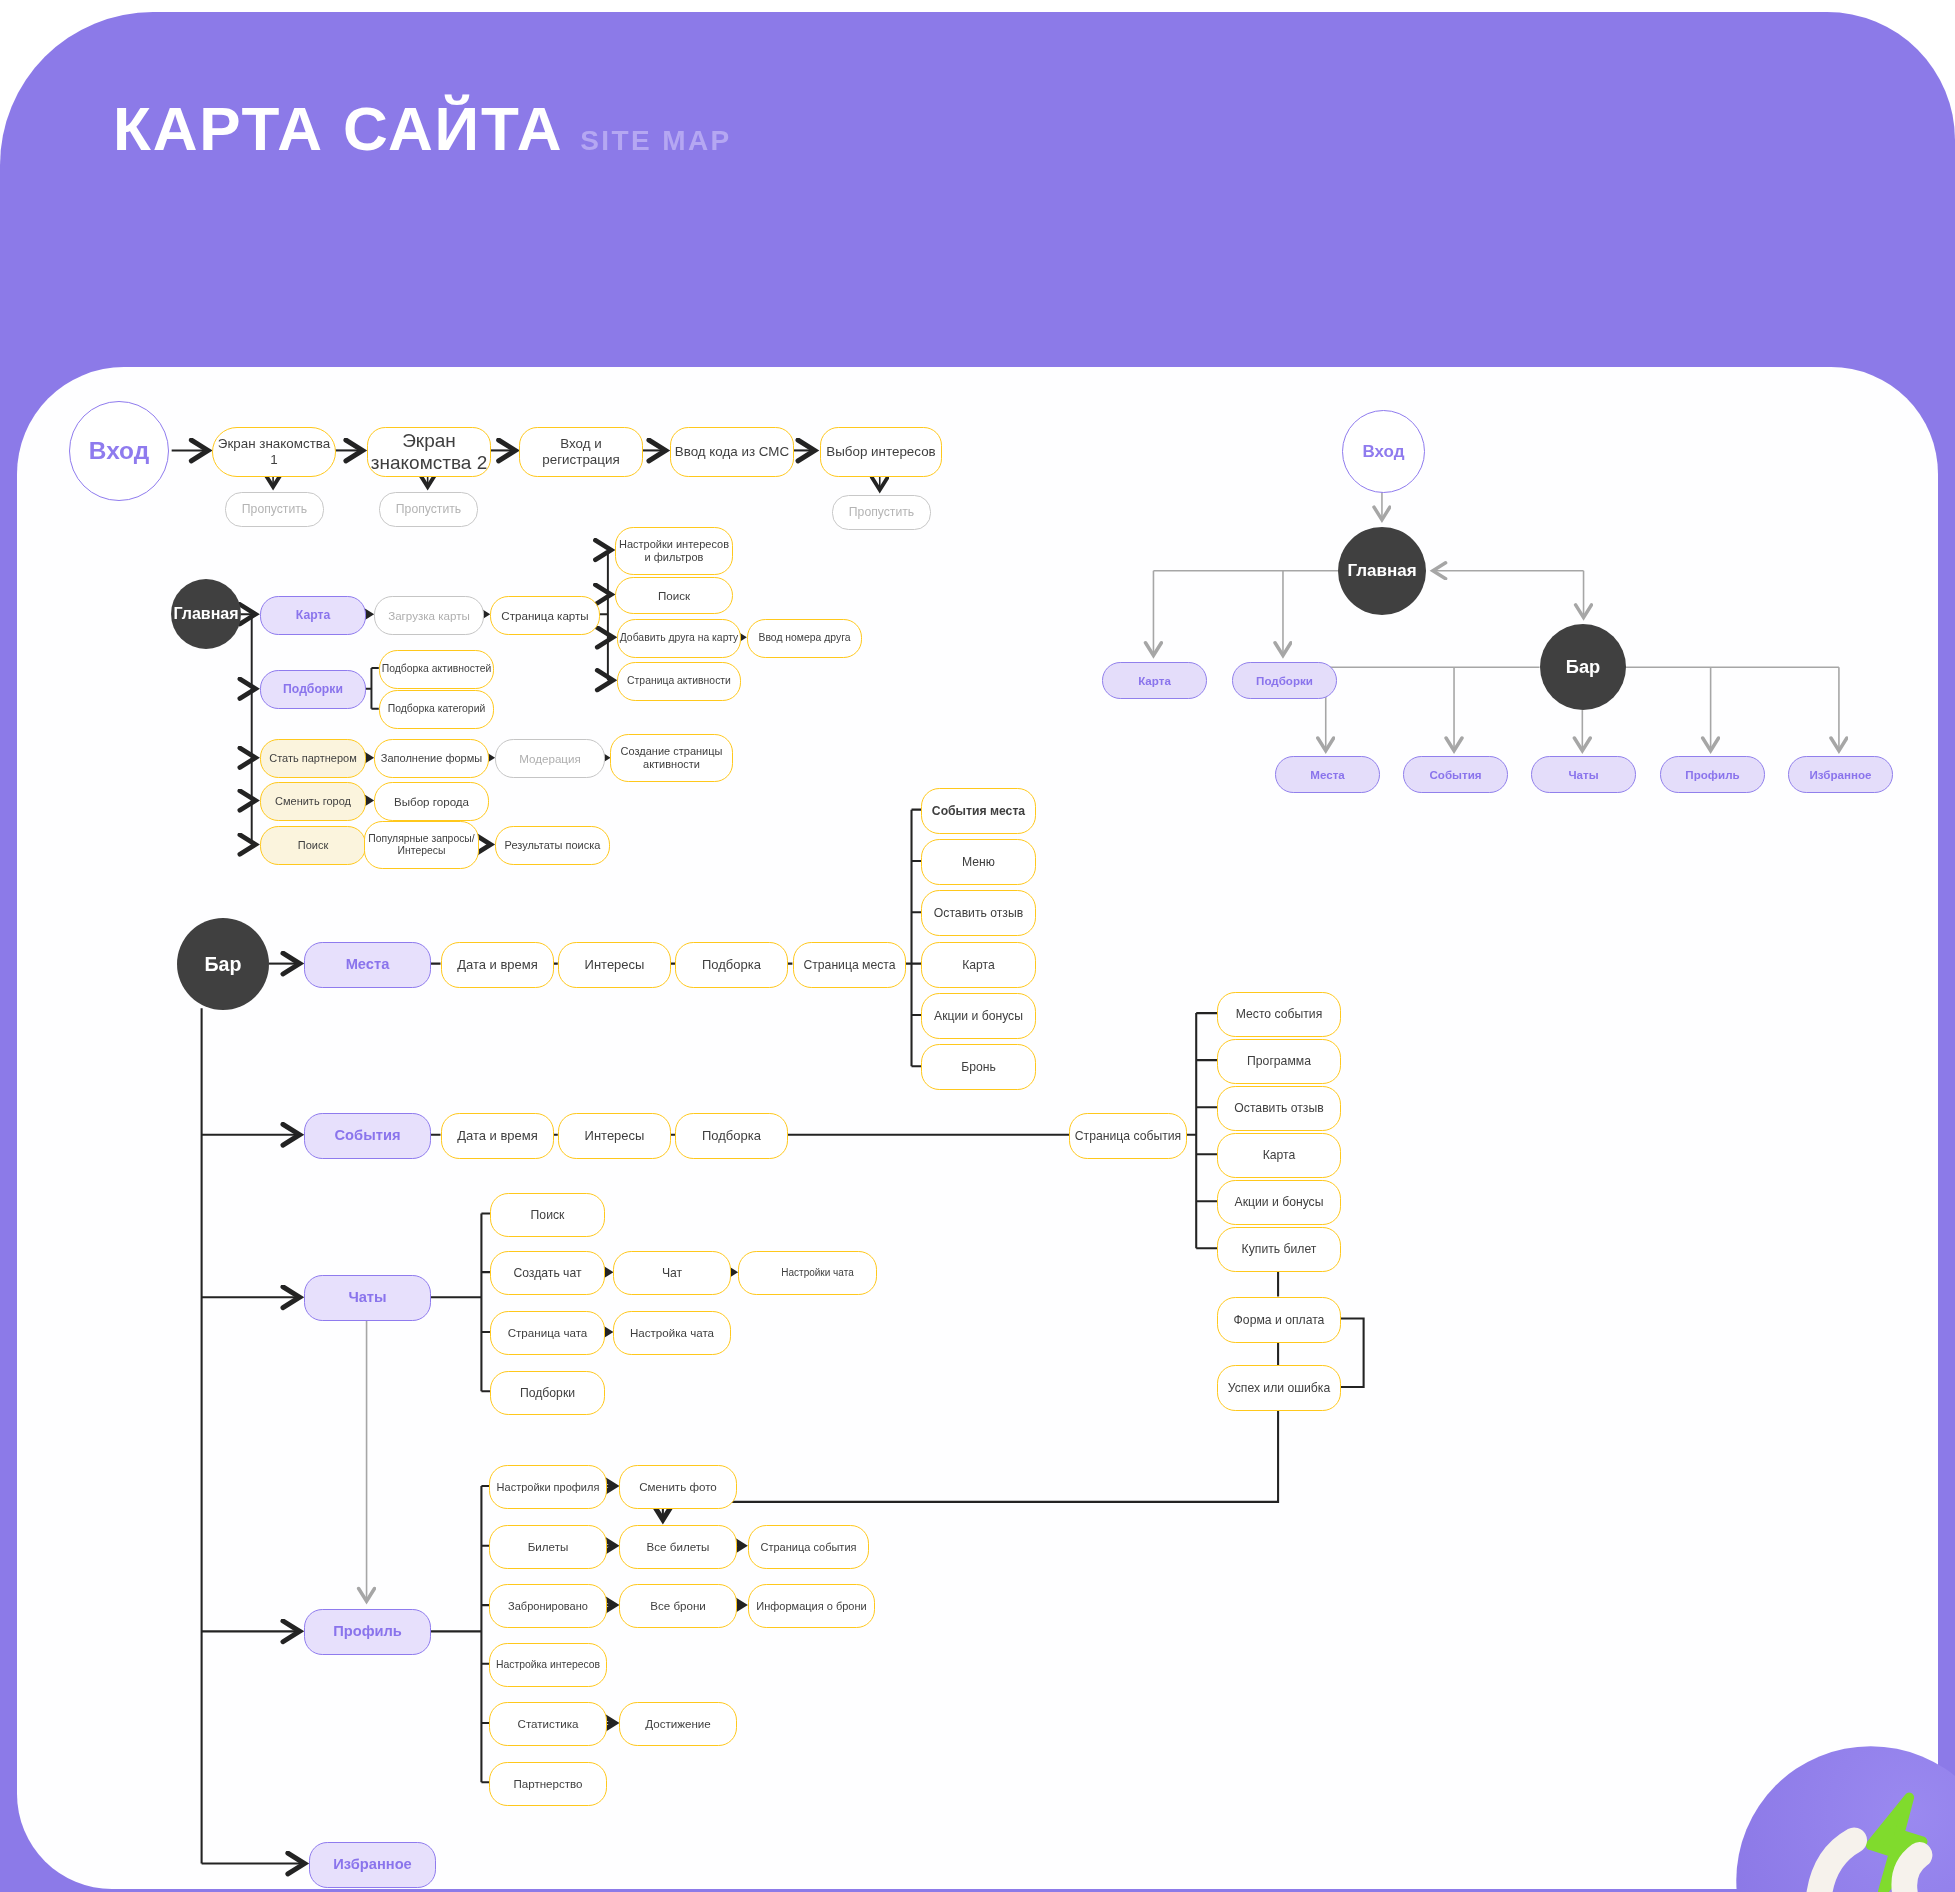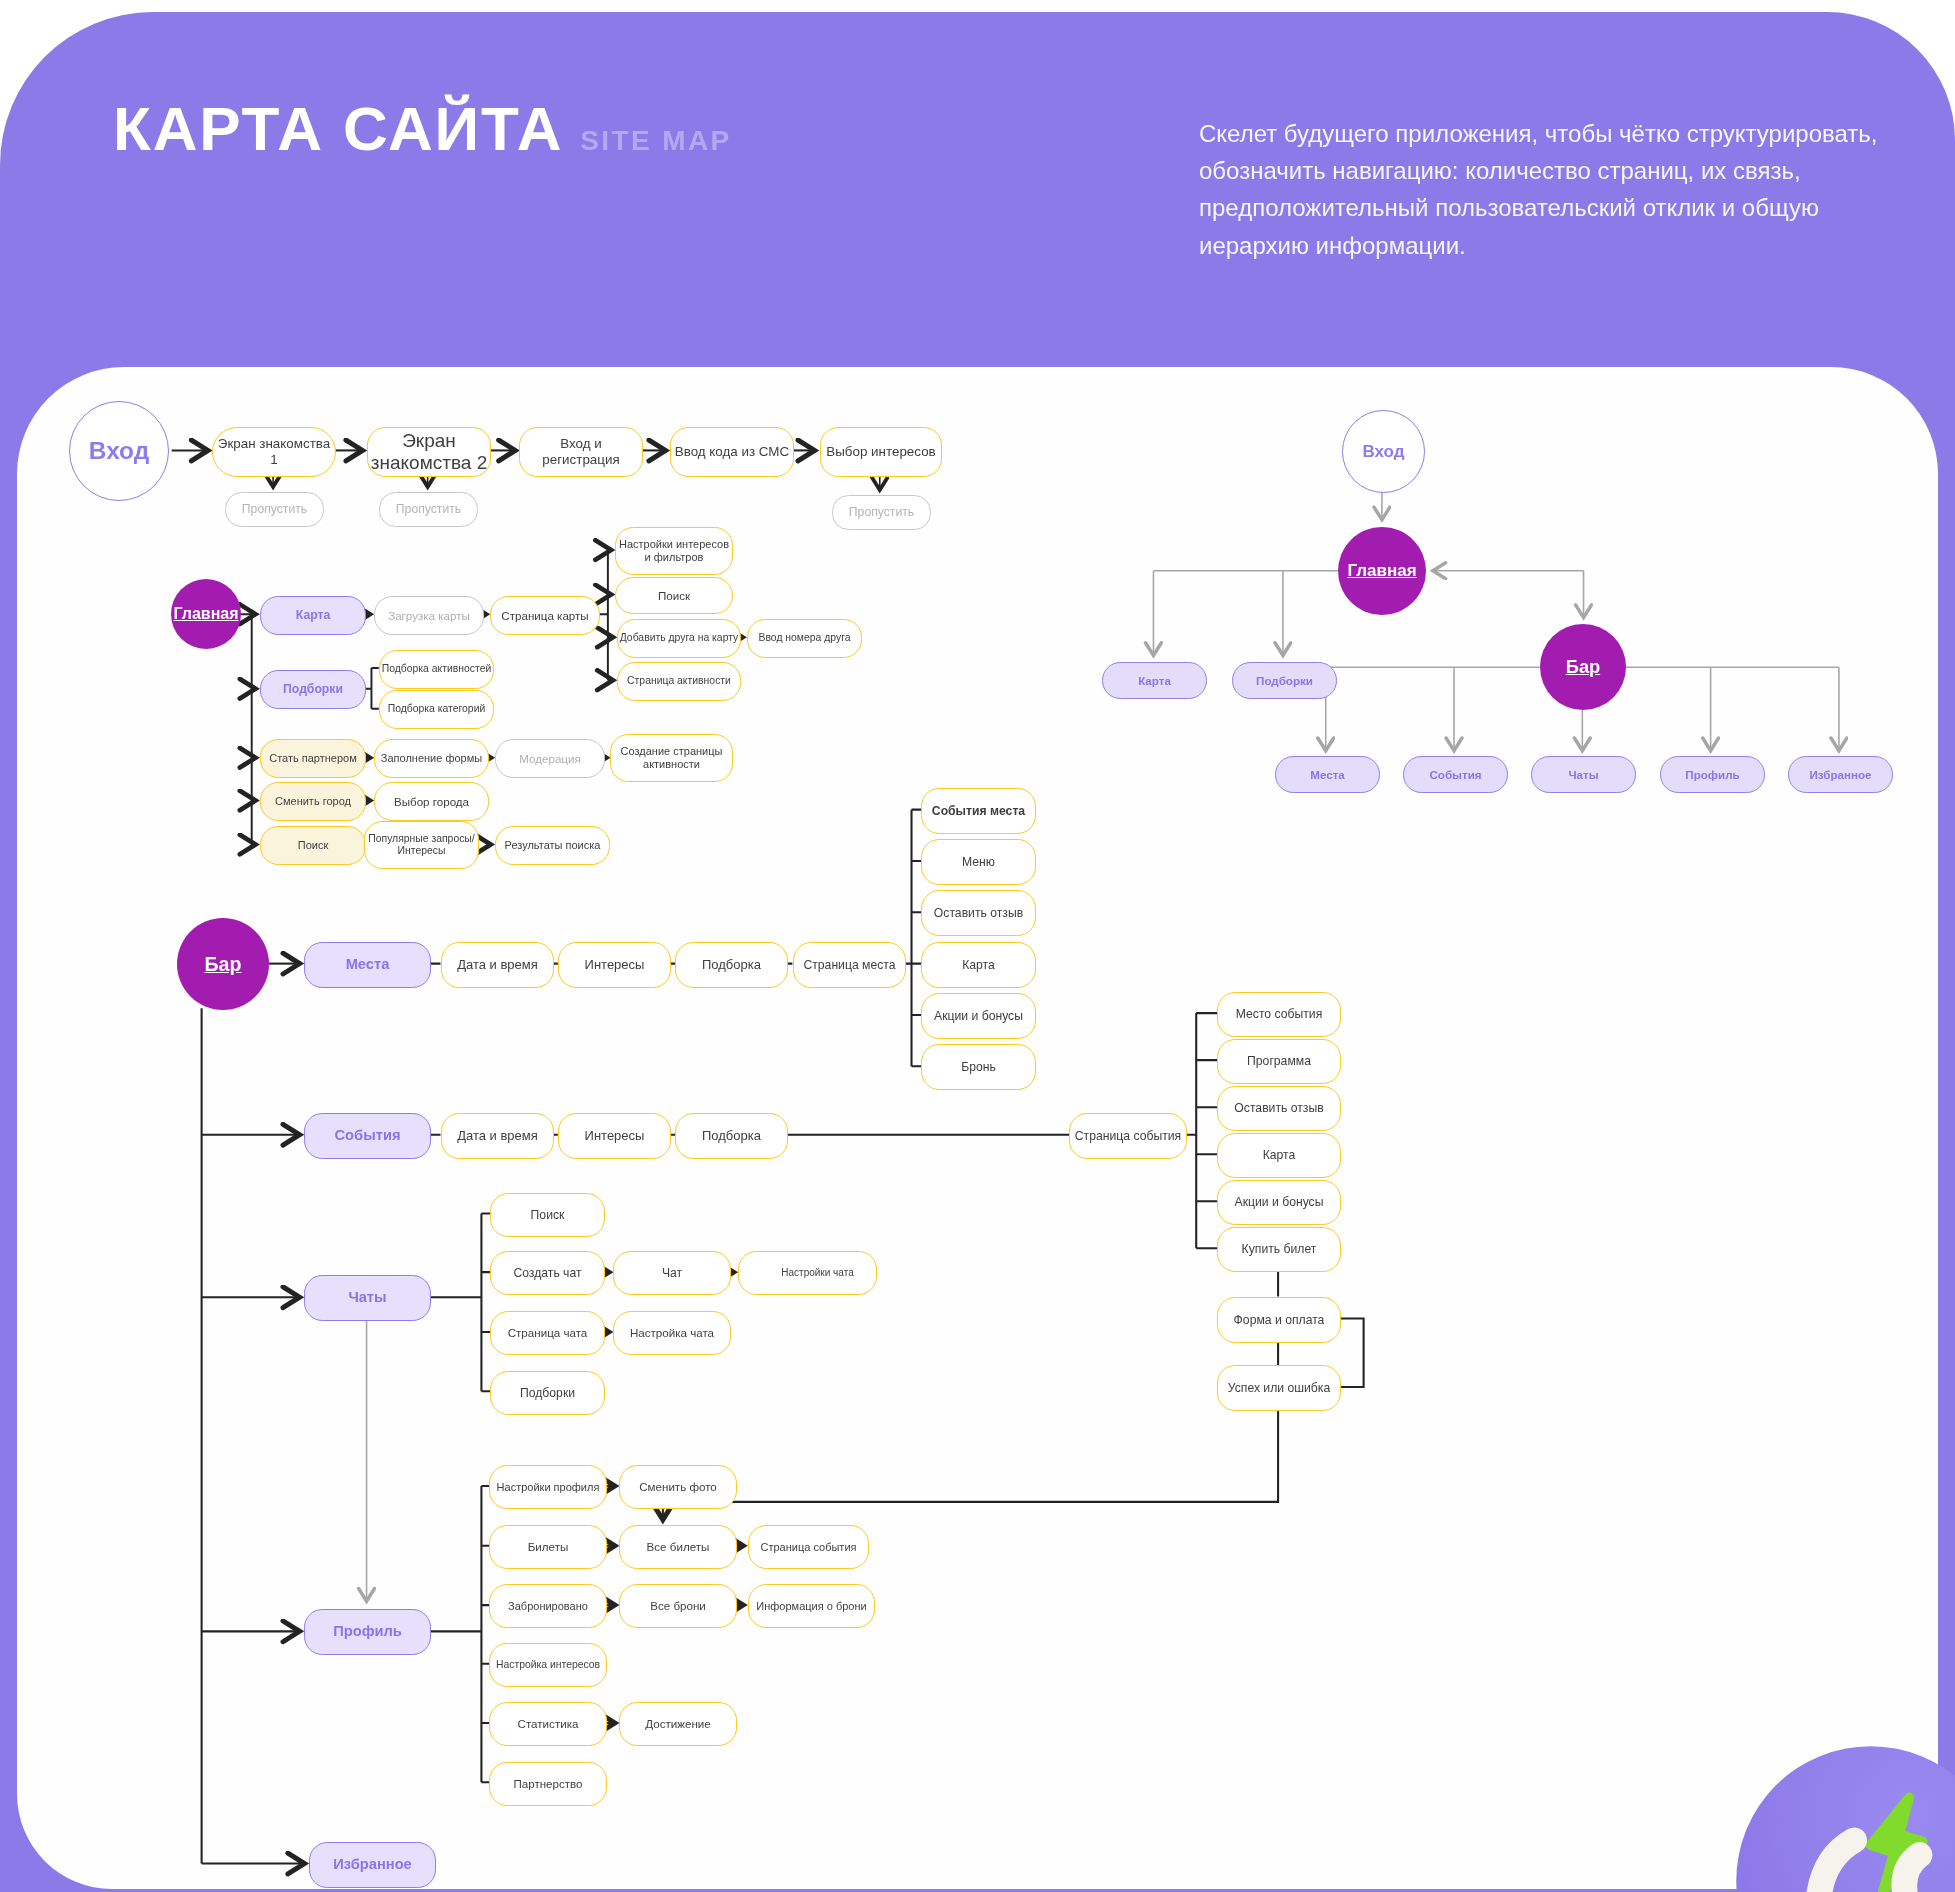--- a/index.html
+++ b/index.html
@@ -18,36 +18,35 @@
         background:#ffffff;border:1.8px solid #FFC81C;border-radius:18.3px;color:#3F3F3F;
         font-size:13.4px;line-height:1.18;white-space:pre-line;z-index:3;font-weight:500;}
   .yellow{}
   .cream{background:#FBF4DD;}
   .gray{border:1.5px solid #C5C5C5;color:#AFAFAF;}
   .purple{background:#E7E0FC;border:1.8px solid #8F7BEE;color:#8A74EC;font-weight:700;}
   .purple-sm{background:#E4DDFA;border:1.5px solid #9180EC;color:#8A74EC;font-weight:700;}
   .skip{border:1.5px solid #C8C8C8;color:#B4B4B4;border-radius:16.5px;font-weight:500;}
   .circle{position:absolute;border-radius:50%;display:flex;align-items:center;justify-content:center;
           font-weight:700;z-index:3;text-align:center;}
-  .circle-solid{background:#a21caf;color:#ffffff;text-decoration:underline;}
+  .circle-solid{background:#404040;color:#ffffff;}
   .circle-outline{background:#ffffff;border:1.8px solid #8F7BEE;color:#8F7BEE;}
   #wires{position:absolute;left:0;top:0;z-index:2;}
   #logo{position:absolute;left:0;top:0;z-index:4;pointer-events:none;}
 </style>
 </head>
 <body>
 
 <div id="canvas">
   <div id="purple-bg"></div>
   <div id="white-card"></div>
 
   <div id="page-title">
     <span>КАРТА САЙТА</span><span id="page-subtitle">SITE MAP</span>
   </div>
-  <div id="page-desc">Скелет будущего приложения, чтобы чётко структурировать, обозначить навигацию: количество страниц, их связь, предположительный пользовательский отклик и общую иерархию информации.</div>
 
   <svg id="wires" width="1955" height="1893" viewBox="0 0 3200 3098">
     <defs>
       <marker id="ab" markerWidth="14" markerHeight="14" refX="9" refY="6" orient="auto">
         <path d="M2 1 L10 6 L2 11" fill="none" stroke="#232323" stroke-width="2.4" stroke-linecap="round"></path>
       </marker>
       <marker id="ag" markerWidth="14" markerHeight="14" refX="9" refY="6" orient="auto">
         <path d="M2 1 L10 6 L2 11" fill="none" stroke="#A6A6A6" stroke-width="2.2" stroke-linecap="round"></path>
       </marker>
     </defs>

